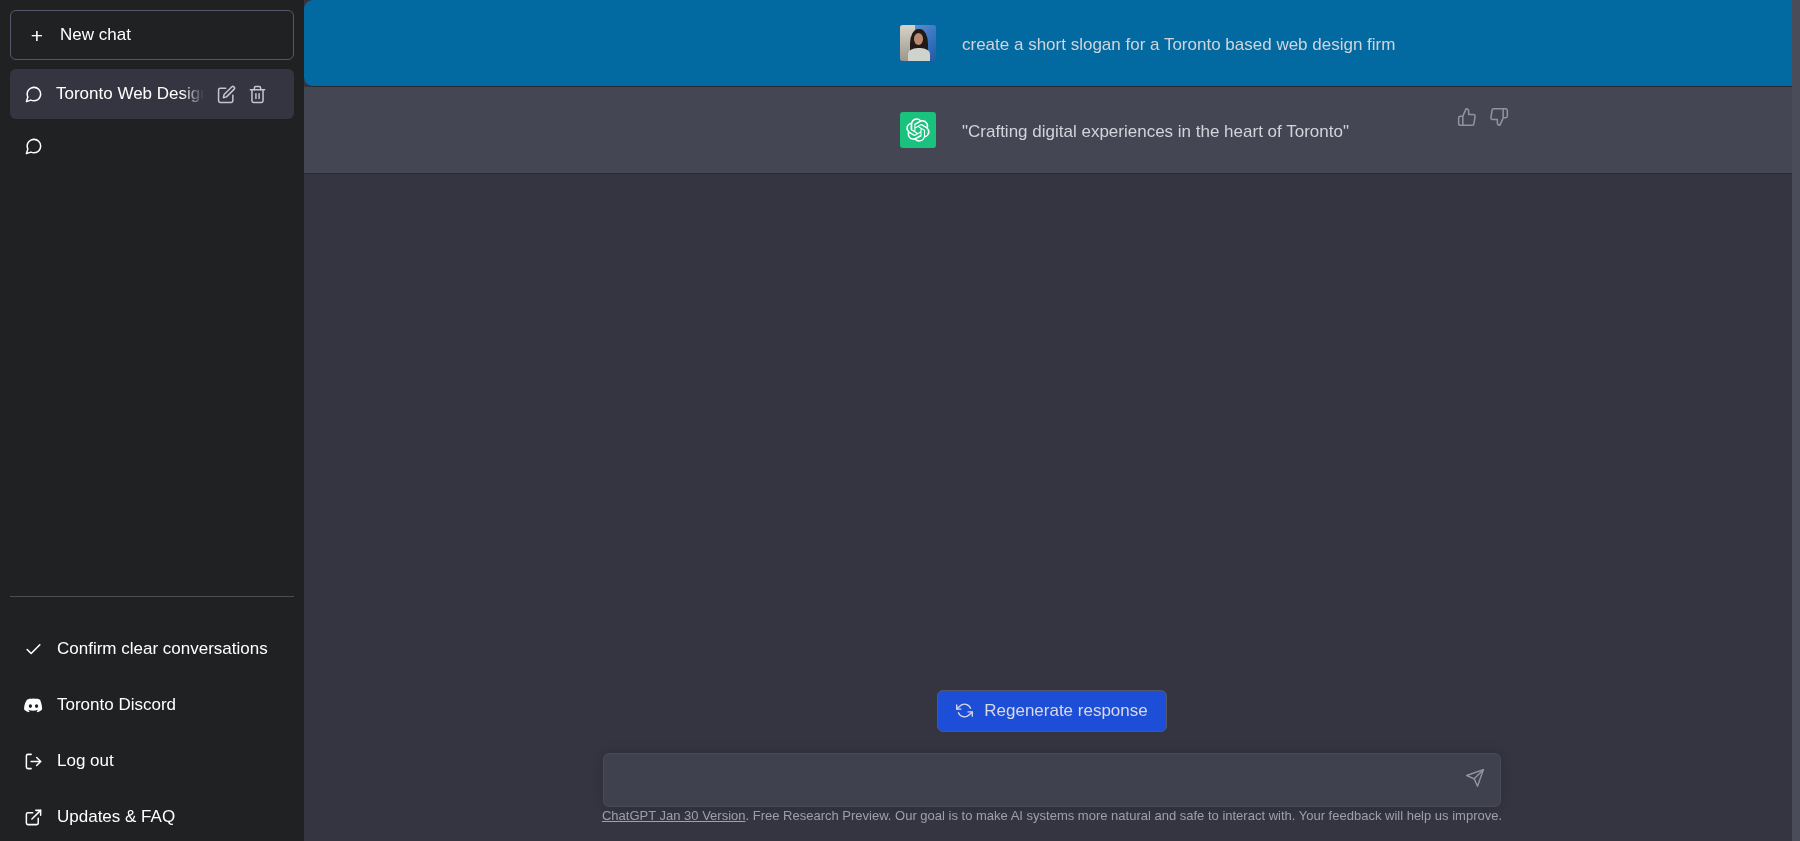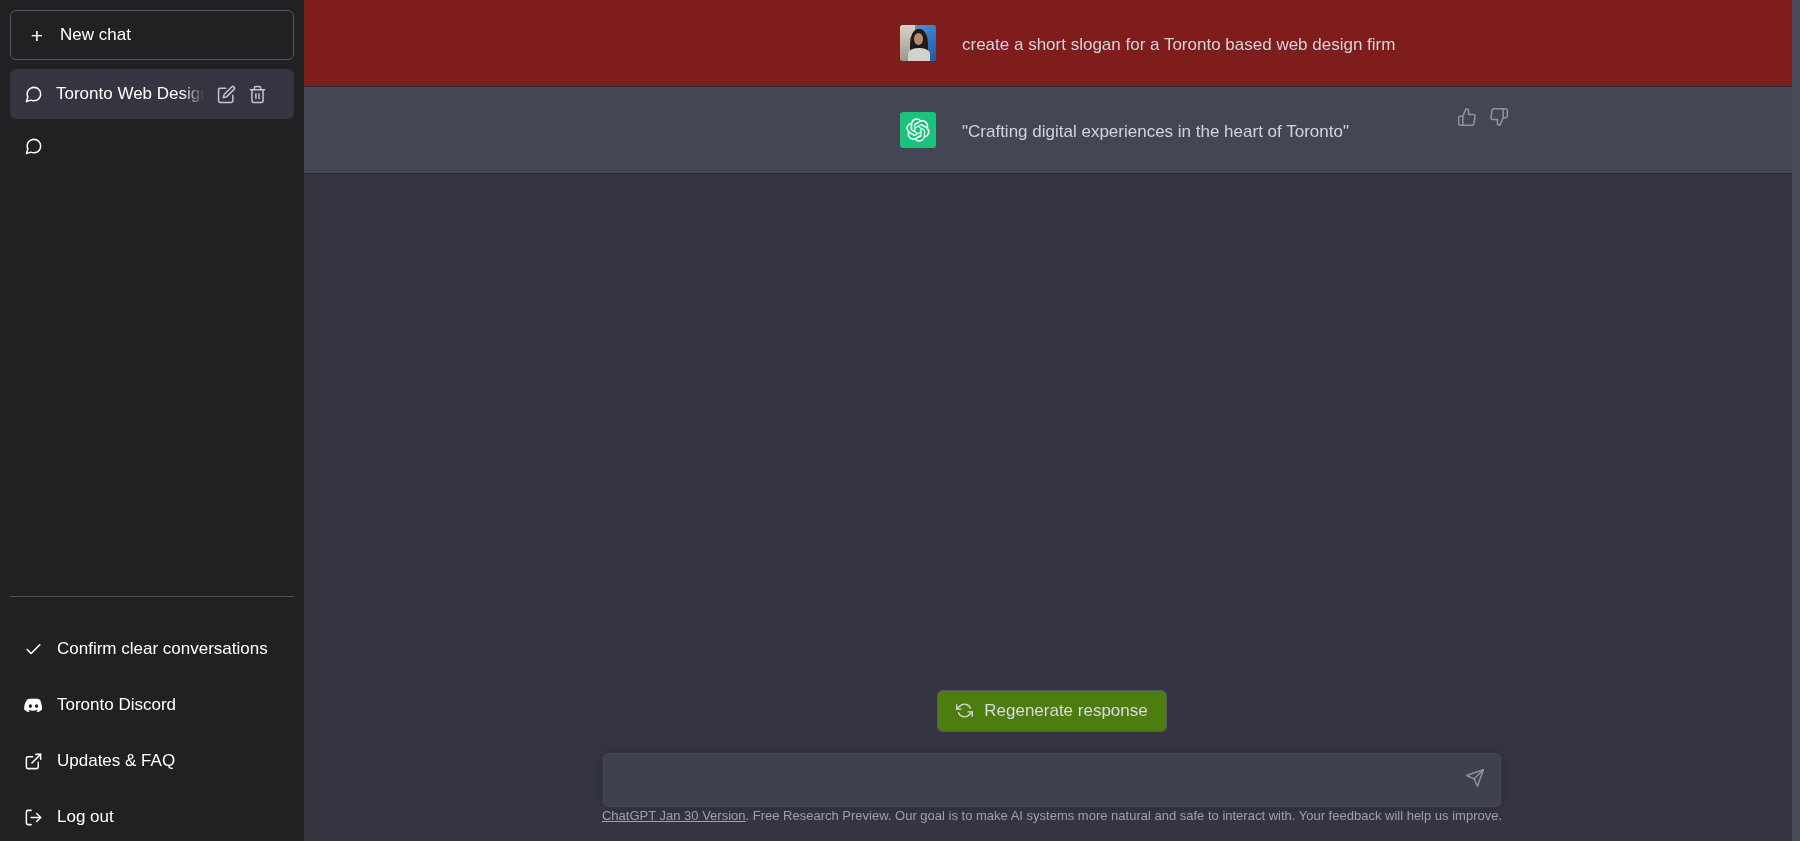--- a/index.html
+++ b/index.html
@@ -143,21 +143,21 @@
     position: relative;
     display: flex;
     flex-direction: column;
   }
 
   .msg-row {
     display: flex;
     width: 100%;
     position: relative;
   }
-  .msg-row.user      { background: #7f1d1d; border-bottom: 1px solid #2a2b32; }
+  .msg-row.user      { background: #0369a1; border-bottom: 1px solid #2a2b32; border-radius: 9px; }
   .msg-row.assistant { background: #444654; border-bottom: 1px solid #2a2b32; }
 
   .msg-inner {
     display: flex;
     gap: 26px;
     width: 100%;
     padding: 25px 0 25px 0;
     position: relative;
   }
 
@@ -218,21 +218,21 @@
   }
 
   .regen-btn {
     display: flex;
     align-items: center;
     gap: 11px;
     height: 42px;
     padding: 0 18px;
     border: 1px solid #565869;
     border-radius: 6px;
-    background: #4d7c0f;
+    background: #1d4ed8;
     color: #d9d9e3;
     font-size: 17px;
     cursor: pointer;
     margin-bottom: 21px;
   }
 
   .input-wrap {
     position: relative;
     width: 898px;
     height: 54px;
@@ -354,37 +354,37 @@
           <svg width="19" height="19" viewBox="0 0 24 18" fill="#ffffff">
             <path d="M20.3 1.6A19 19 0 0 0 15.6.2l-.3.5a17 17 0 0 1 4.2 1.4A15.6 15.6 0 0 0 12 0 15.6 15.6 0 0 0 4.5 2.1 17 17 0 0 1 8.7.7L8.4.2a19 19 0 0 0-4.7 1.4C.8 6-.2 10.3.3 14.5A19.1 19.1 0 0 0 6 17.6l1.2-1.8a12.3 12.3 0 0 1-2-1l.5-.4a13.6 13.6 0 0 0 11.6 0l.5.4a12.3 12.3 0 0 1-2 1l1.2 1.8a19.1 19.1 0 0 0 5.7-3.1c.6-4.9-1-9.1-2.4-12.9zM8.1 12c-1.1 0-2-1-2-2.3s.9-2.3 2-2.3 2 1 2 2.3S9.2 12 8.1 12zm7.8 0c-1.1 0-2-1-2-2.3s.9-2.3 2-2.3 2 1 2 2.3S17 12 15.9 12z"></path>
           </svg>
         </span>
         <span>Toronto Discord</span>
       </div>
 
       <div class="menu-item">
         <span class="icon">
           <svg width="19" height="19" viewBox="0 0 24 24" fill="none" stroke="#ffffff" stroke-width="1.9" stroke-linecap="round" stroke-linejoin="round">
+            <path d="M9 21H5a2 2 0 0 1-2-2V5a2 2 0 0 1 2-2h4"></path>
+            <polyline points="16 17 21 12 16 7"></polyline>
+              <line x1="21" y1="12" x2="9" y2="12"></line>
+          </svg>
+        </span>
+        <span>Log out</span>
+      </div>
+
+      <div class="menu-item">
+        <span class="icon">
+          <svg width="19" height="19" viewBox="0 0 24 24" fill="none" stroke="#ffffff" stroke-width="1.9" stroke-linecap="round" stroke-linejoin="round">
             <path d="M18 13v6a2 2 0 0 1-2 2H5a2 2 0 0 1-2-2V8a2 2 0 0 1 2-2h6"></path>
             <polyline points="15 3 21 3 21 9"></polyline>
               <line x1="10" y1="14" x2="21" y2="3"></line>
           </svg>
         </span>
         <span>Updates &amp; FAQ</span>
-      </div>
-
-      <div class="menu-item">
-        <span class="icon">
-          <svg width="19" height="19" viewBox="0 0 24 24" fill="none" stroke="#ffffff" stroke-width="1.9" stroke-linecap="round" stroke-linejoin="round">
-            <path d="M9 21H5a2 2 0 0 1-2-2V5a2 2 0 0 1 2-2h4"></path>
-            <polyline points="16 17 21 12 16 7"></polyline>
-              <line x1="21" y1="12" x2="9" y2="12"></line>
-          </svg>
-        </span>
-        <span>Log out</span>
       </div>
 
     </nav>
   </aside>
 
   <main id="main">
 
     <div class="msg-row user">
       <div class="msg-inner">
         <div class="avatar user-photo">

